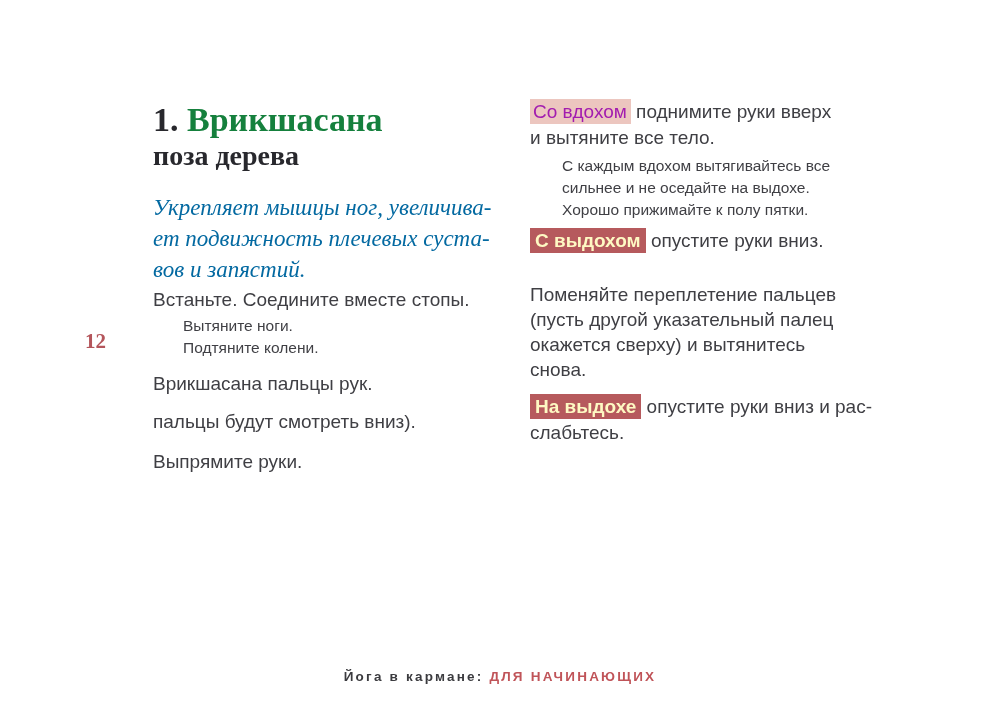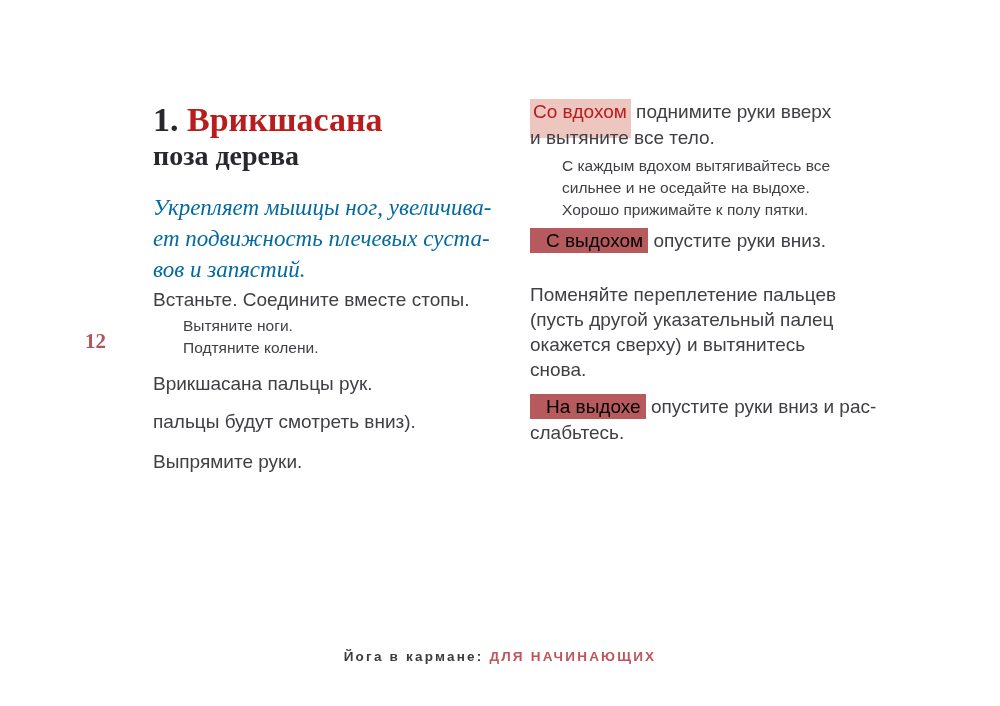--- a/index.html
+++ b/index.html
@@ -14,21 +14,21 @@
   }
   
   .col-left{position:absolute;left:153px;top:100px;width:372px;}
   .col-right{position:absolute;left:530px;top:99px;width:386px;}
 
   
   .title{
     margin:0;font-family:"Liberation Serif",serif;font-weight:700;
     font-size:34px;line-height:40px;color:#28282d;
   }
-  .title .pose{color:#b91c1c;}
+  .title .pose{color:#15803d;}
   .subtitle{
     margin:2px 0 0;font-family:"Liberation Serif",serif;font-weight:700;
     font-size:28px;line-height:28px;color:#28282d;
   }
   
   .lede{
     margin-top:22px;font-family:"Liberation Serif",serif;font-style:italic;
     font-size:23px;line-height:31px;color:#0369a1;
   }
   
@@ -43,26 +43,26 @@
   
   .rline{font-size:19px;line-height:26px;color:#3f3f44;}
   .r-sub{margin-top:4px;}
   .r-sub .sub{margin-left:32px;}
   .r2{margin-top:7px;}
   .r3{margin-top:28px;}
   .r3 .rline{line-height:25px;}
   .r4{margin-top:12px;}
 
   
-  .hl-light{background:#ecc6bf;color:#b91c1c;padding:2px 4px 16px 3px;}
-  .hl-dark{background:#b65a5d;color:#000000;font-weight:400;padding:2px 5px 2px 16px;}
+  .hl-light{background:#ecc6bf;color:#a21caf;padding:2px 4px 2px 3px;}
+  .hl-dark{background:#b65a5d;color:#fef9c3;font-weight:700;padding:2px 5px 2px 5px;}
 
   
   .footer{
-    position:absolute;left:0;right:0;top:649px;text-align:center;
+    position:absolute;left:0;right:0;top:669px;text-align:center;
     font-size:13.5px;letter-spacing:2.2px;color:#3b3b3f;font-weight:700;
   }
   .footer .accent{color:#c05459;}
 </style>
 </head>
 <body>
 
 <div class="page">
 
   <div class="pagenum">12</div>

